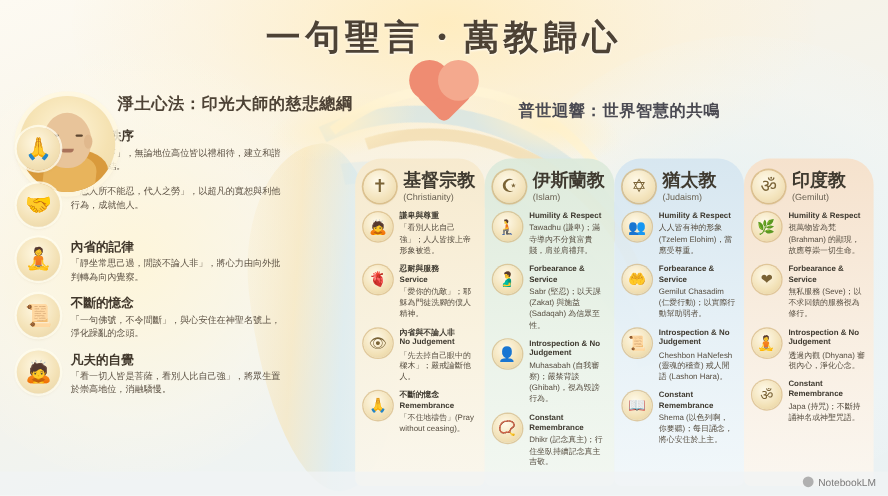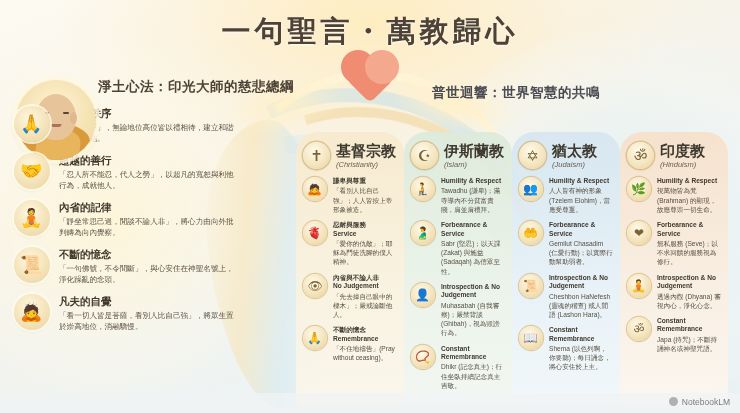--- a/index.html
+++ b/index.html
@@ -111,21 +111,21 @@
 
   .col-head { display:flex; align-items:center; gap:6px; margin-bottom: 8px; }
   .r-badge {
     flex:0 0 auto; width: 27px; height: 27px; border-radius: 50%;
     background: radial-gradient(circle at 42% 34%, #fffaea 0%, #f3e3bb 62%, #e6d2a6 100%);
     box-shadow: 0 0 0 1.5px rgba(214,183,126,.75), 0 1px 2px rgba(140,110,60,.25);
     display:flex; align-items:center; justify-content:center;
     font-size: 15px; line-height:1; color:#7a6336;
   }
   .r-name { font-size: 15px; font-weight: bold; color: #3f3a30; line-height: 1.15; }
-  .r-sub { font-size: 7.5px; color: #6a6253; font-style: italic; }
+  .r-sub { font-size: 7.5px; color: #6a6253; }
 
   .r-item { display:flex; gap:6px; margin-bottom: 7px; }
   .r-ico {
     flex:0 0 auto; width: 24px; height: 24px; border-radius: 50%;
     background: radial-gradient(circle at 42% 34%, #fffaea 0%, #f2e1b6 62%, #e4cf9f 100%);
     box-shadow: 0 0 0 1.2px rgba(214,183,126,.7);
     display:flex; align-items:center; justify-content:center; font-size: 12px; color:#7a6336;
   }
   .r-body { flex:1 1 auto; min-width:0; }
   .r-t { font-size: 6.6px; font-weight: bold; color: #3f3a30; line-height: 1.28; }
@@ -182,21 +182,20 @@
         <div class="l-text">
           <div class="l-title">謙卑的秩序</div>
           <div class="l-desc">「敬上和下」，無論地位高位皆以禮相待，建立和諧的社會連結。</div>
         </div>
       </div>
       <div class="l-item">
         <div class="l-icon">
           <span>🤝</span>
         </div>
         <div class="l-text">
-          <div class="l-title">超越的善行</div>
           <div class="l-desc">「忍人所不能忍，代人之勞」，以超凡的寬恕與利他行為，成就他人。</div>
         </div>
       </div>
       <div class="l-item">
         <div class="l-icon">
           <span>🧘</span>
         </div>
         <div class="l-text">
           <div class="l-title">內省的記律</div>
           <div class="l-desc">「靜坐常思己過，閒談不論人非」，將心力由向外批判轉為向內覺察。</div>
@@ -367,21 +366,21 @@
         </div>
       </div>
     </div>
     <div class="col hinduism">
       <div class="col-head">
         <div class="r-badge">
           <span>ॐ</span>
         </div>
         <div>
           <div class="r-name">印度教</div>
-          <div class="r-sub">(Hinduism)</div>
+          <div class="r-sub">(Gemilut)</div>
         </div>
       </div>
       <div class="r-item">
         <div class="r-ico">
           <span>🌿</span>
         </div>
         <div class="r-body">
           <div class="r-t">Humility &amp; Respect</div>
           <div class="r-d">視萬物皆為梵 (Brahman) 的顯現，故應尊崇一切生命。</div>
         </div>

